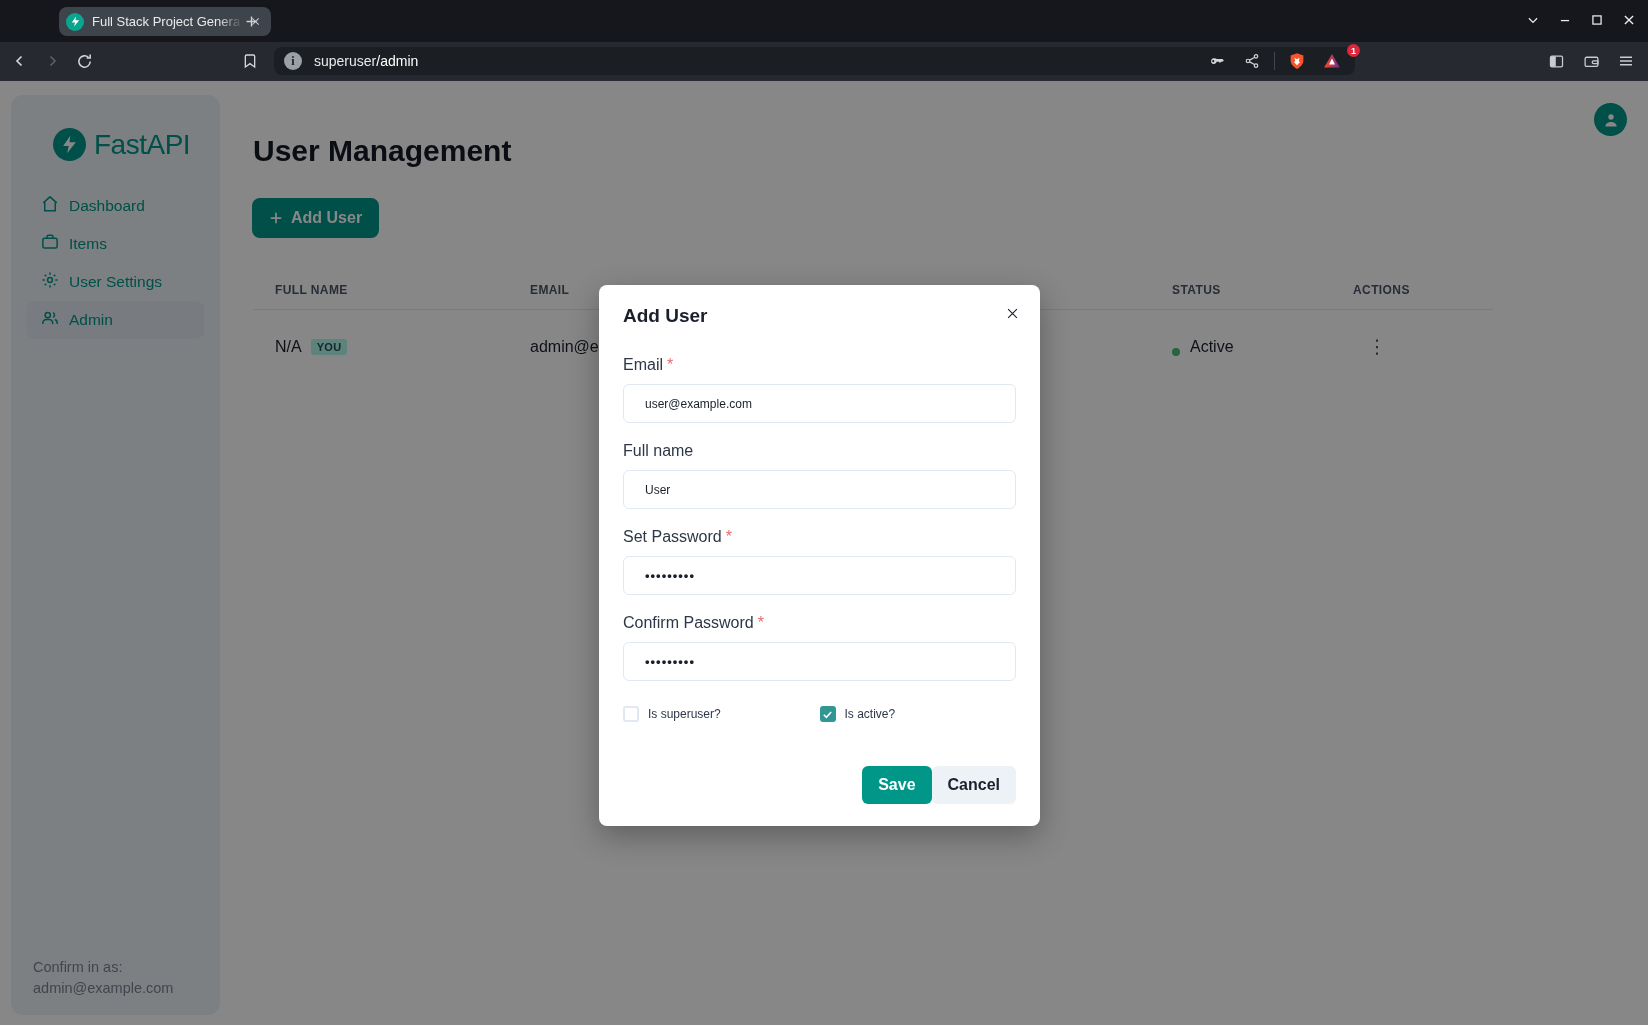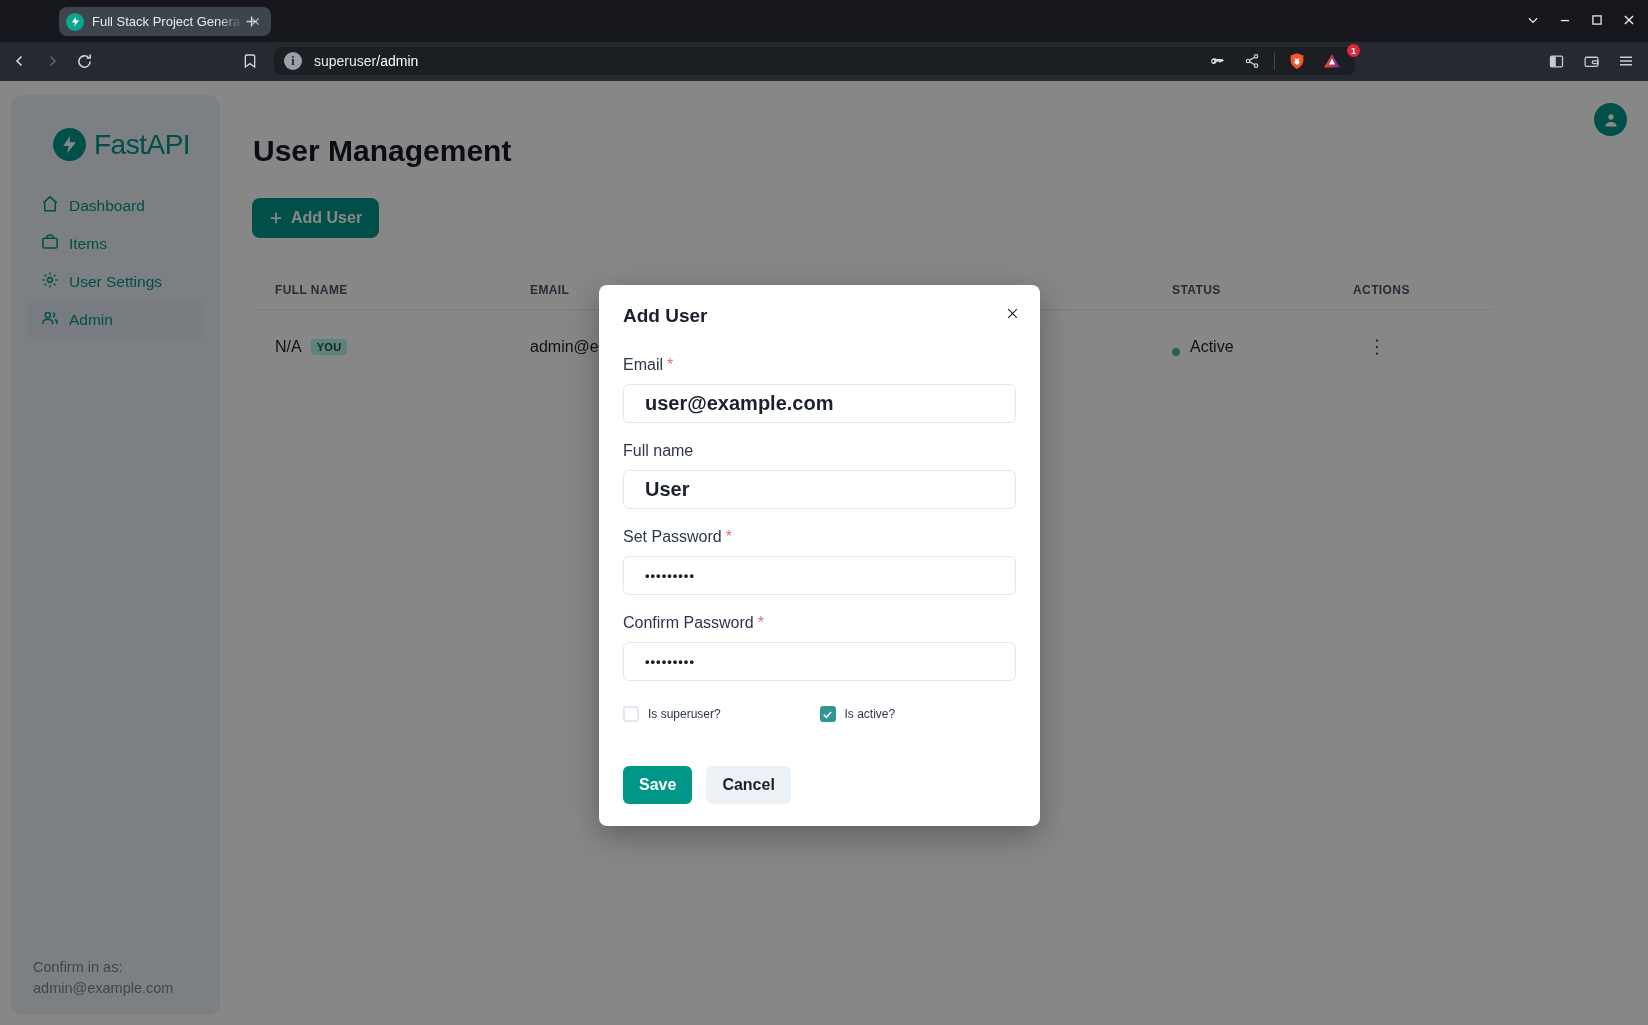--- a/index.html
+++ b/index.html
@@ -90,30 +90,30 @@
   
   .modal { position:absolute; left:599px; top:204px; width:441px; height:541px; background:#fff;
            border-radius:8px; padding:0 24px; box-shadow:0 10px 30px rgba(0,0,0,0.3); }
   .modal-title { margin-top:20px; font-size:19px; font-weight:700; color:#1A202C; }
   .modal-close { position:absolute; top:14px; right:14px; width:28px; height:28px; border:none; background:none;
                  color:#1A202C; display:flex; align-items:center; justify-content:center; cursor:pointer; }
   .field-label { font-size:16px; color:#2D3748; }
   .field-label .req { color:#E96A6A; margin-left:4px; }
   .f1 { margin-top:29px; } .fn { margin-top:19px; }
   .text-input { display:block; width:100%; height:39px; margin-top:10px; border:1px solid #E2E8F0;
-                border-radius:6px; padding:0 21px; font-size:20px; color:#1A202C; outline:none;
-                font-family:"Liberation Sans", sans-serif; background:#fff;font-weight:bold; }
+                border-radius:6px; padding:0 21px; font-size:12px; color:#1A202C; outline:none;
+                font-family:"Liberation Sans", sans-serif; background:#fff; }
   .masked { font-size:13px; font-weight:700; letter-spacing:1px; }
   .cb-row { display:flex; margin-top:25px; }
   .cb-group { display:flex; align-items:center; width:204px; cursor:pointer; }
   .cb-box { width:16px; height:16px; border-radius:3px; border:2px solid #E2E8F0; background:#fff; flex:none;
             display:flex; align-items:center; justify-content:center; }
   .cb-box.checked { border-color:#319795; background:#319795; }
   .cb-label { margin-left:9px; font-size:12px; color:#2D3748; }
-  .btn-row { display:flex; gap:14px; margin-top:44px; }
+  .btn-row { display:flex; justify-content:flex-end; margin-top:44px; }
   .save-btn, .cancel-btn { height:38px; padding:0 16px; border:none; border-radius:6px; font-size:16px;
                            font-weight:700; cursor:pointer; font-family:"Liberation Sans", sans-serif; }
   .save-btn { background:#009688; color:#fff; }
   .cancel-btn { background:#EDF2F7; color:#1A202C; }
 </style>
 </head>
 <body>
 
 <div class="window">
 

